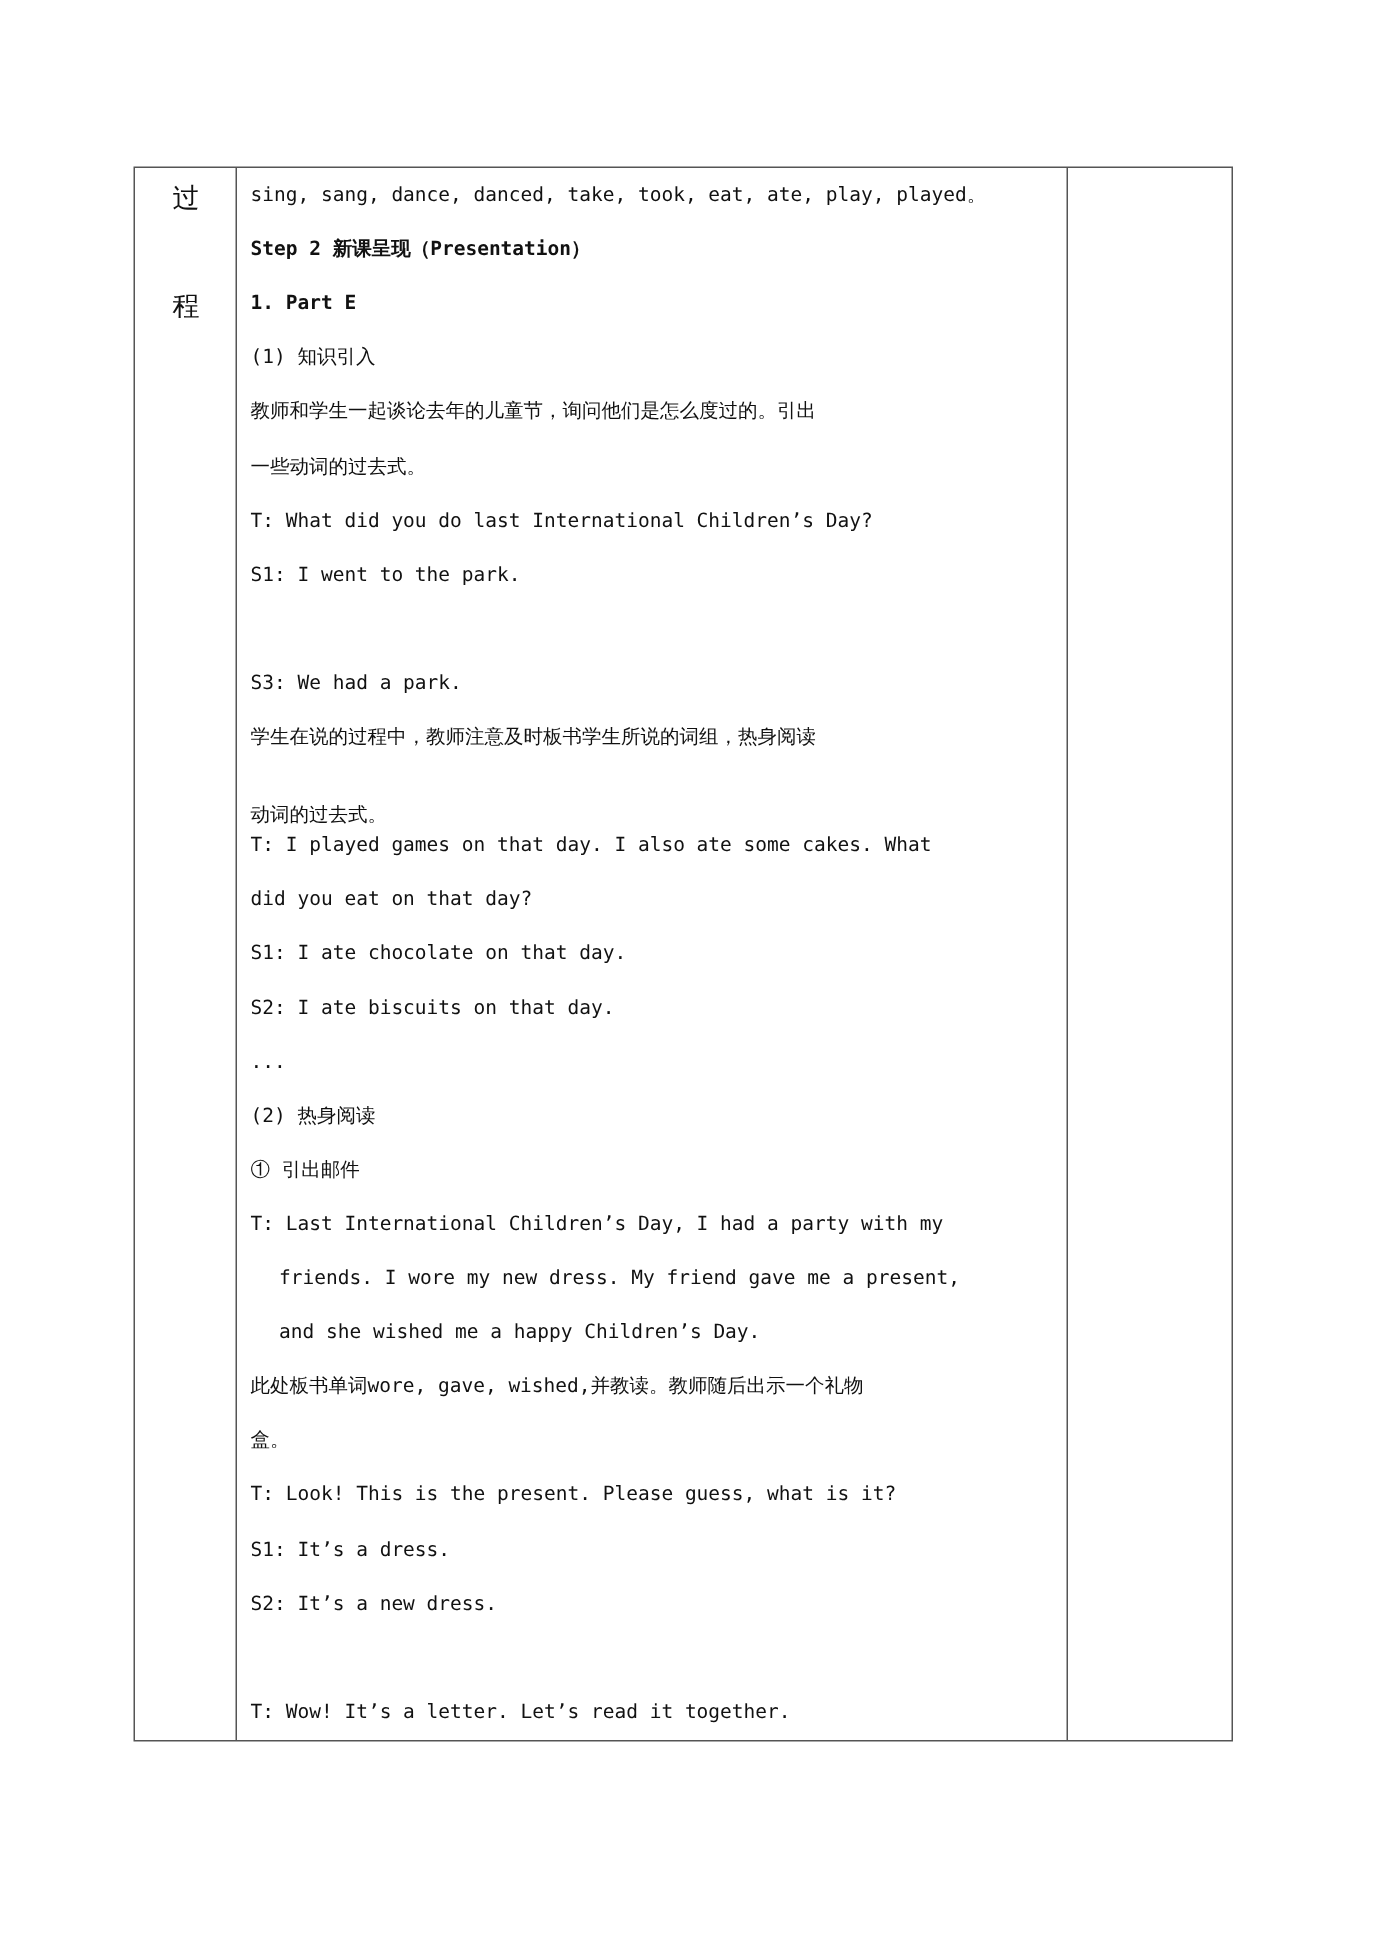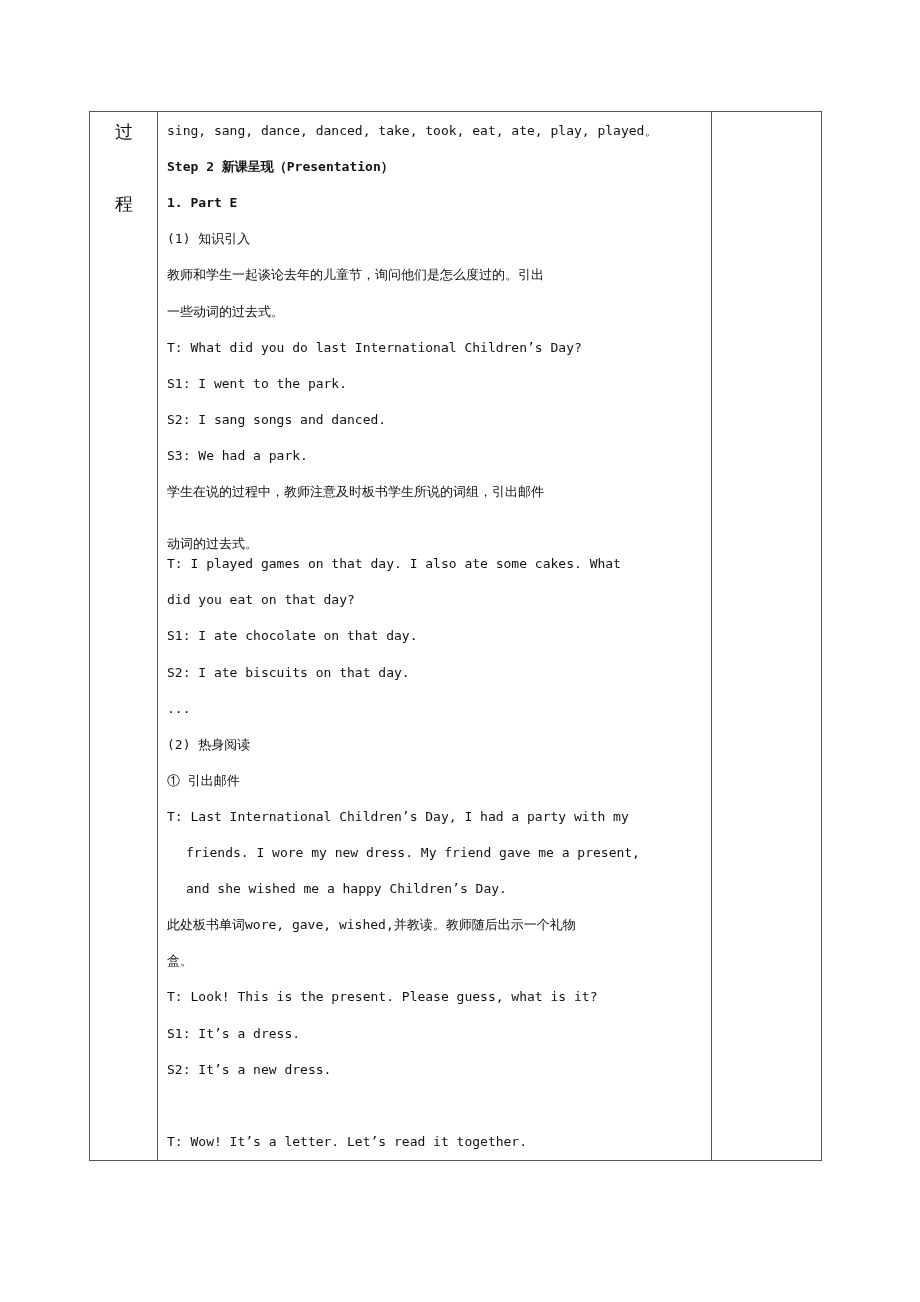--- a/index.html
+++ b/index.html
@@ -23,23 +23,22 @@
   </div>
   <div class="col-main" id="main">
       <div class="line" style="top: 9px;">sing, sang, dance, danced, take, took, eat, ate, play, played。</div>
       <div class="line bold" style="top: 45.1px;">Step 2 新课呈现（Presentation）</div>
       <div class="line bold" style="top: 81.2px;">1. Part E</div>
       <div class="line" style="top: 117.3px;">(1) 知识引入</div>
       <div class="line" style="top: 153.4px;">教师和学生一起谈论去年的儿童节，询问他们是怎么度过的。引出</div>
       <div class="line" style="top: 189.5px;">一些动词的过去式。</div>
       <div class="line" style="top: 225.6px;">T: What did you do last International Children’s Day?</div>
       <div class="line" style="top: 261.7px;">S1: I went to the park.</div>
-      <div class="line" style="top: 297.8px;">S2: I sang songs and danced.</div>
       <div class="line" style="top: 333.9px;">S3: We had a park.</div>
-      <div class="line" style="top: 370px;">学生在说的过程中，教师注意及时板书学生所说的词组，引出邮件</div>
+      <div class="line" style="top: 370px;">学生在说的过程中，教师注意及时板书学生所说的词组，热身阅读</div>
       <div class="line" style="top: 406.1px; margin-top: 16px;">动词的过去式。</div>
       <div class="line" style="top: 442.2px;">T: I played games on that day. I also ate some cakes. What</div>
       <div class="line" style="top: 478.3px;">did you eat on that day?</div>
       <div class="line" style="top: 514.4px;">S1: I ate chocolate on that day.</div>
       <div class="line" style="top: 550.5px;">S2: I ate biscuits on that day.</div>
       <div class="line" style="top: 586.6px;">...</div>
       <div class="line" style="top: 622.7px;">(2) 热身阅读</div>
       <div class="line" style="top: 658.8px;">① 引出邮件</div>
       <div class="line indent" style="top: 731px;">friends. I wore my new dress. My friend gave me a present,</div>
       <div class="line" style="top: 694.9px;">T: Last International Children’s Day, I had a party with my</div>

